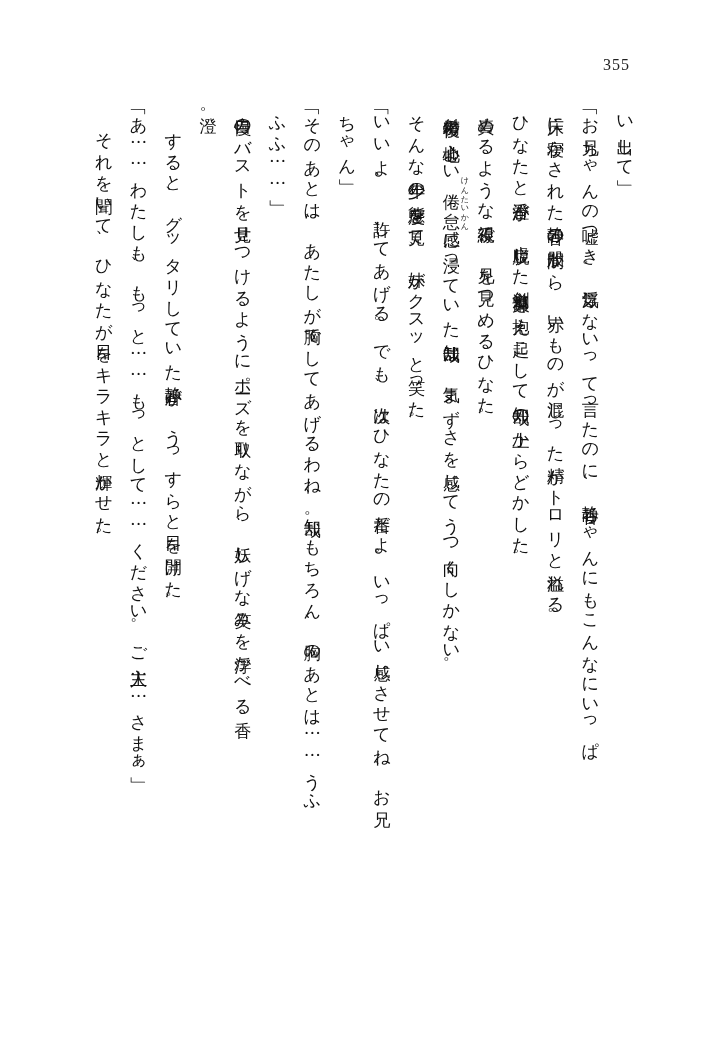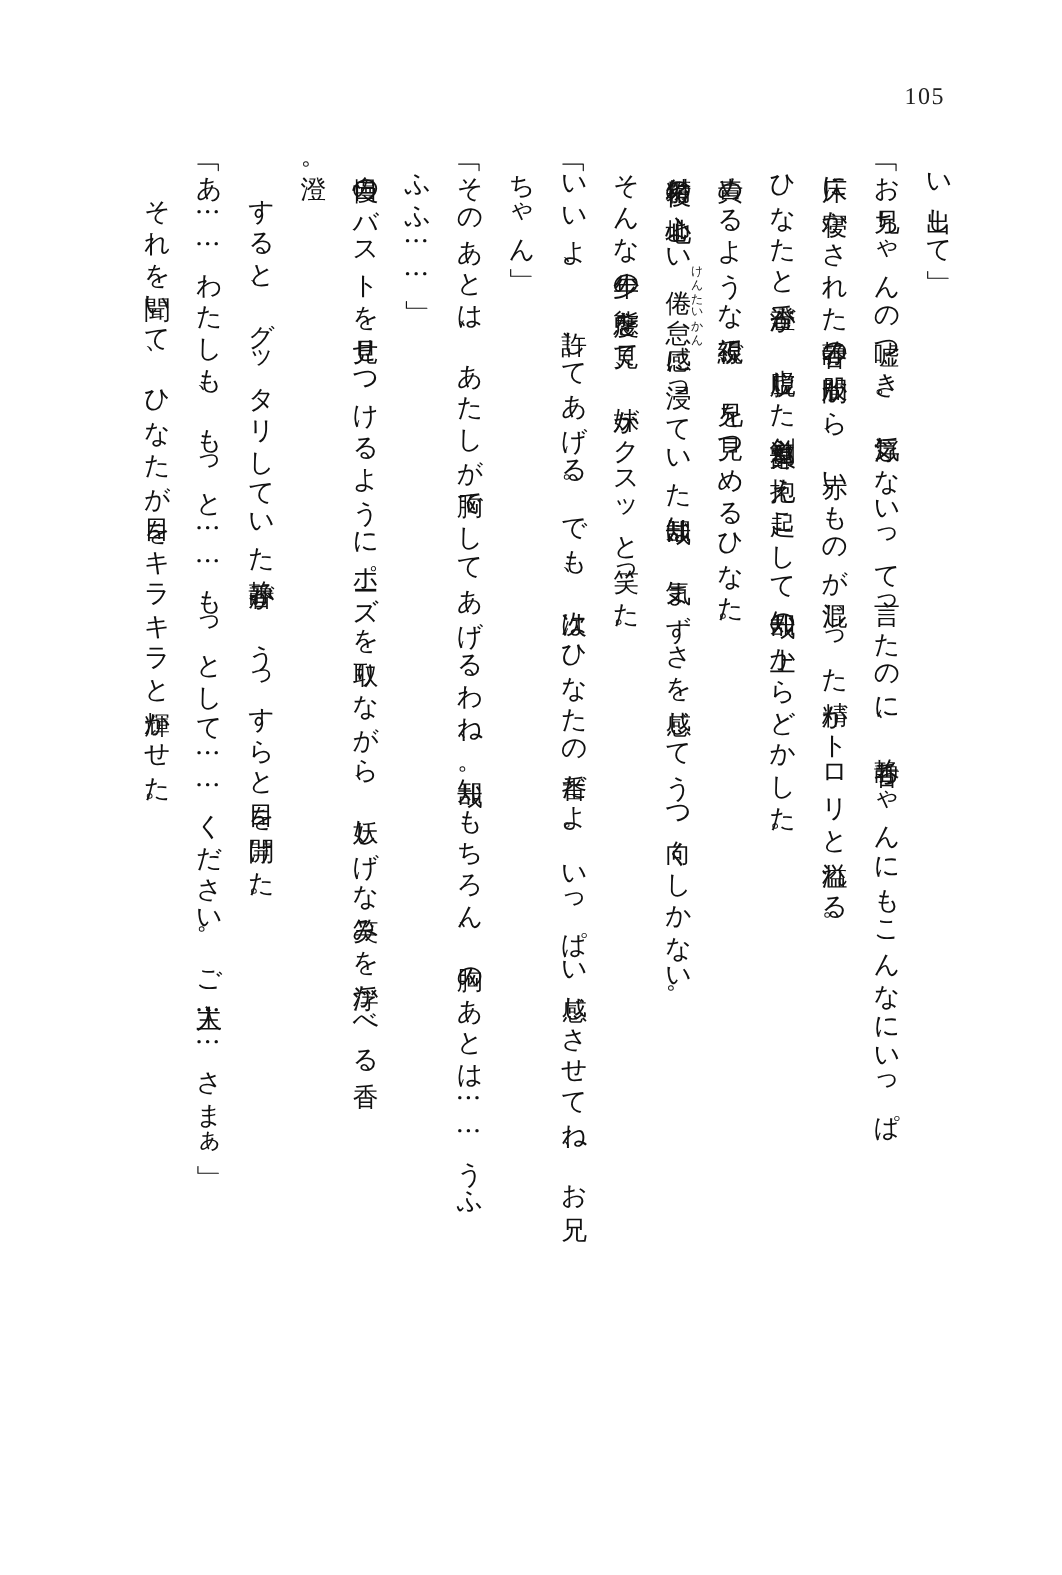--- a/index.html
+++ b/index.html
@@ -63,21 +63,21 @@
     letter-spacing: 0px;
     line-height: 1;
     color: #222;
   }
 </style>
 </head>
 <body>
 
 <div id="page">
 
-  <div class="page-number">105</div>
+  <div class="page-number">355</div>
 
   <div class="text-block">
     <p>い出して」</p>
     <p>「お兄ちゃんの嘘つき。浮気しないって言ったのに、静香ちゃんにもこんなにいっぱ</p>
     <p>床に寝かされた静香の股間から、赤いものが混じった精がトロリと溢れる。</p>
     <p>ひなたと香澄が、虚脱した剣道部員を抱え起こして知哉の上からどかした。</p>
     <p>責めるような視線で、兄を見つめるひなた。</p>
     <p>射精後の心地よい<ruby>倦怠感<rt>けんたいかん</rt></ruby>に浸っていた知哉は、気まずさを感じてうつ向くしかない。</p>
     <p>そんな少年の態度を見て、妹がクスッと笑った。</p>
     <p>「いいよ、　許してあげる。でも、次はひなたの番だよ。いっぱい感じさせてね、お兄</p>

